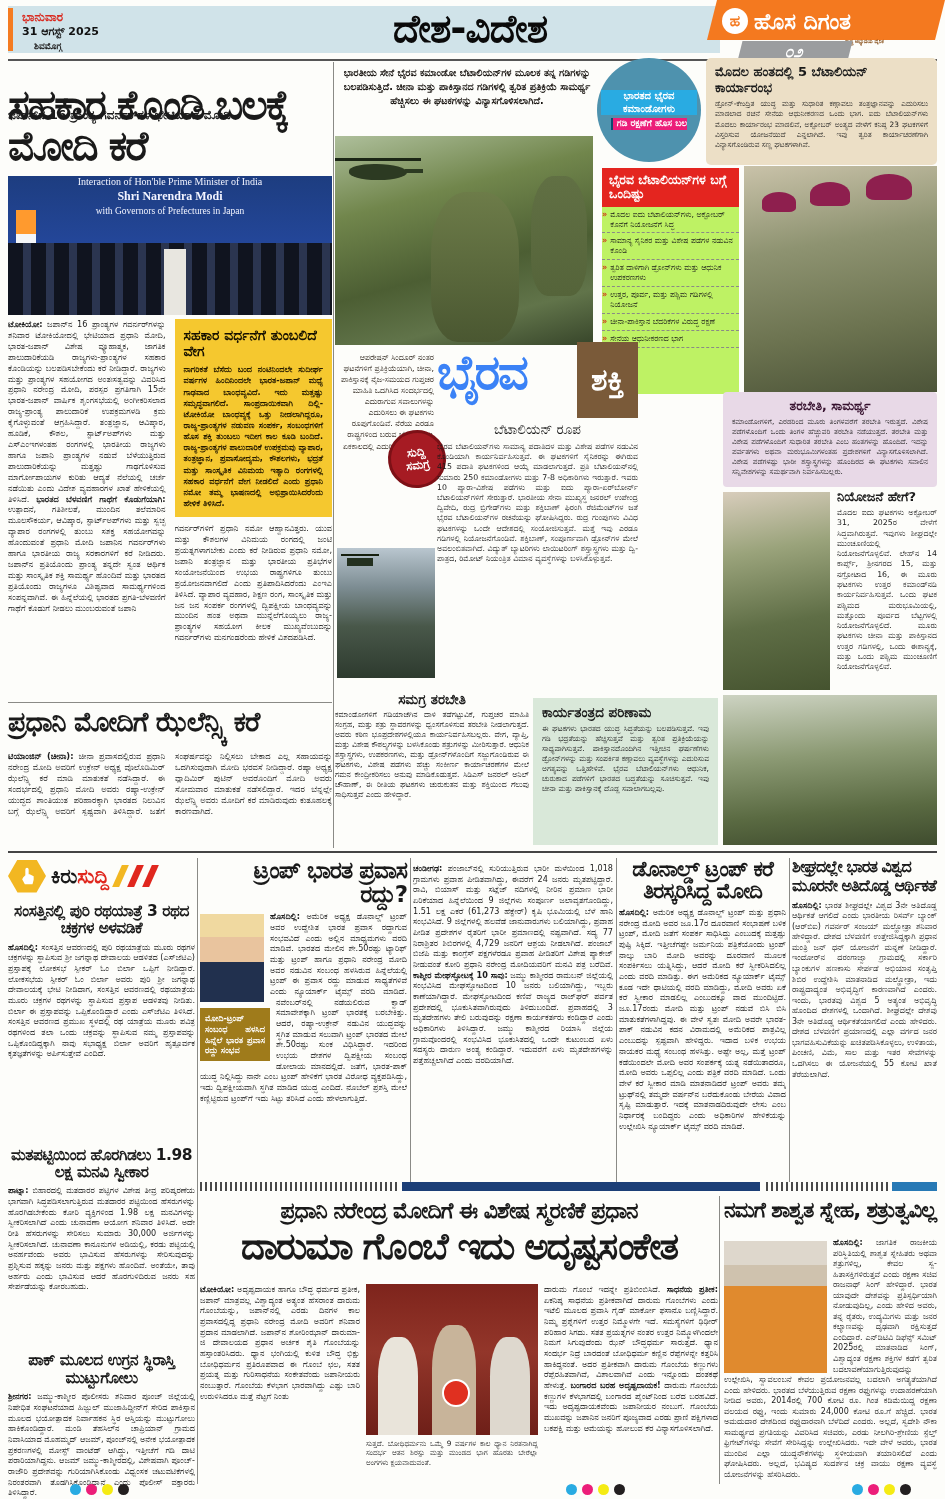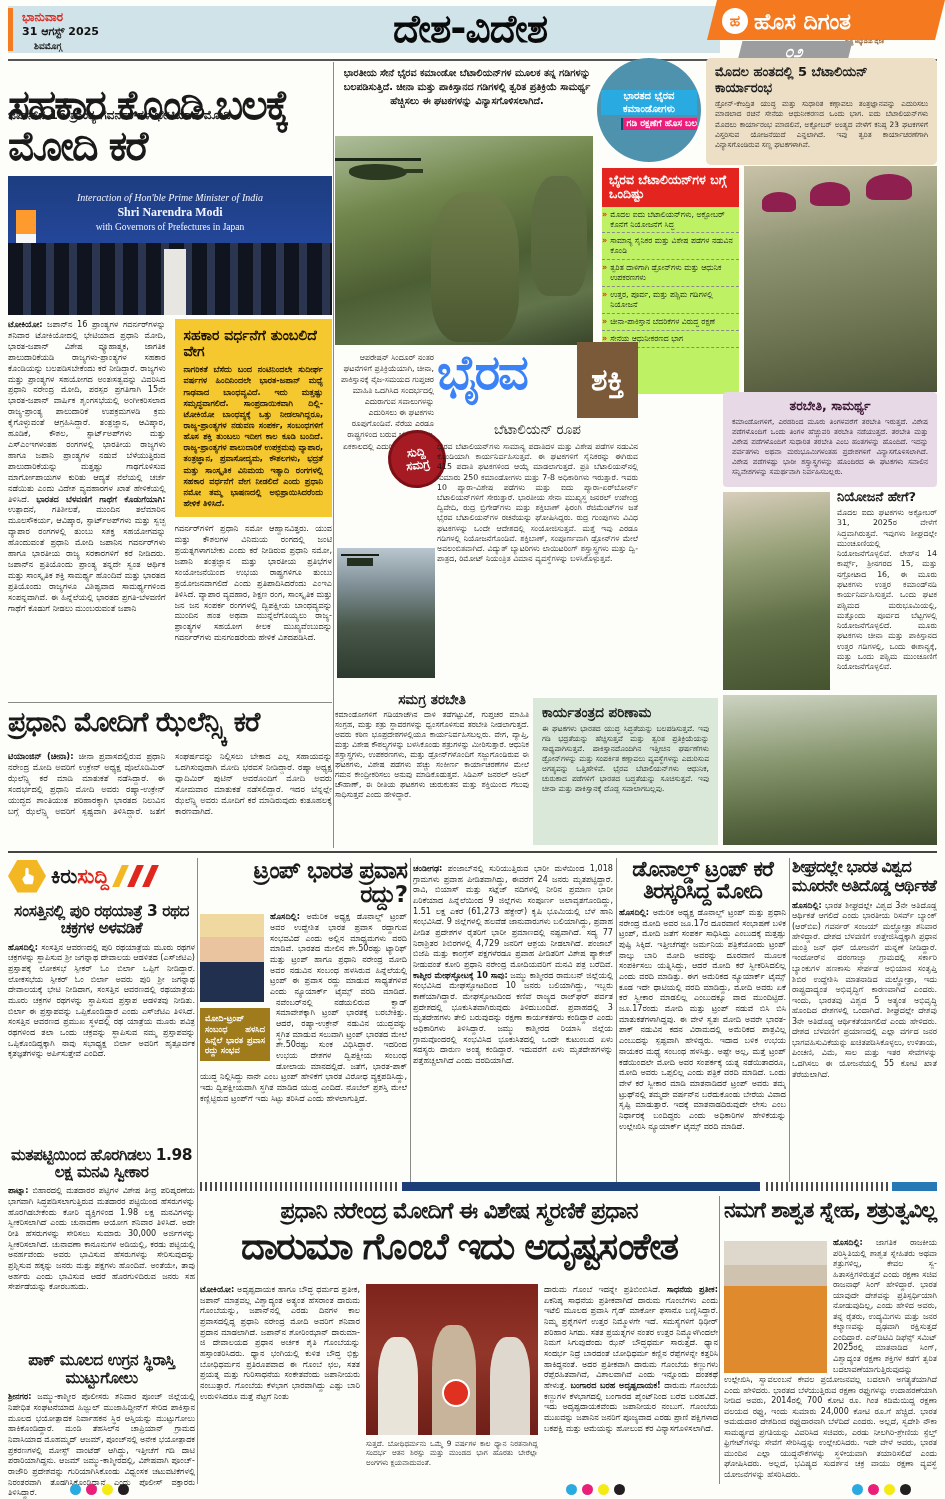--- a/index.html
+++ b/index.html
@@ -27,33 +27,33 @@
   
   #lead-kick{left:8px;top:63px;width:324px;font-size:12px;line-height:1.1;font-weight:bold;margin-top:46px;}
   #lead-head{left:8px;top:85px;width:324px;font-size:41px;line-height:.99;font-weight:bold;letter-spacing:-2px;}
   #lead-photo{left:8px;top:176px;width:324px;height:139px;background:linear-gradient(180deg,#1d3d80 0%,#24479b 52%,#20283a 100%);}
   .lp-flag{position:absolute;left:8px;top:34px;width:20px;height:72px;
            background:linear-gradient(180deg,#ff9a2e 0 33%,#f4f6f8 33% 66%,#1a8a3a 66% 100%);}
   .lp-row{position:absolute;left:0;bottom:0;width:100%;height:52%;
           background:repeating-linear-gradient(90deg,#10141f 0 15px,#2b3550 15px 23px);}
   .lp-modi{position:absolute;left:48%;bottom:0;width:22px;height:66px;background:#e8e6e0;}
   .lp-t{position:relative;text-align:center;color:#f2f4ff;font-family:"Liberation Serif","DejaVu Serif",serif;}
-  .lp-t1{font-size:10px;margin-top:16px;font-style:italic;}
+  .lp-t1{font-size:10px;margin-top:0;}
   .lp-t2{font-size:12px;font-weight:bold;margin-top:2px;}
   .lp-t3{font-size:9.5px;margin-top:2px;}
   #lead-body{left:8px;top:319px;width:324px;height:382px;display:flex;gap:9px;}
   .lcol{width:158px;font-size:8.2px;line-height:1.33;}
   #lead-box{background:#f5c82f;padding:8px 9px;margin-bottom:6px;}
   #lead-box .bt{font-size:14px;line-height:1.15;font-weight:bold;color:#161000;margin-bottom:5px;}
   #lead-box .bb{font-size:8.1px;line-height:1.38;font-weight:600;color:#241a00;text-align:justify;}
   
   
   #bh-intro{left:341px;top:66px;width:252px;font-size:9.6px;line-height:1.45;font-weight:bold;text-align:center;color:#181410;}
   #bh-circle{left:597px;top:58px;width:104px;height:104px;border-radius:50%;background:#4e92ae;display:flex;flex-direction:column;
-             align-items:flex-end;justify-content:center;color:#fff;font-weight:bold;text-align:center;padding:4px;box-sizing:border-box;}
+             align-items:center;justify-content:center;color:#fff;font-weight:bold;text-align:center;padding:4px;box-sizing:border-box;}
   #bh-circle .c1{font-size:10px;line-height:1.25;}
   #bh-circle .c2{font-size:9px;line-height:1.25;border-left:2px solid #0c4a6e;padding-left:4px;margin-top:3px;}
   #bh-phase{left:706px;top:58px;width:231px;height:107px;background:#ecdfc6;border-radius:5px;padding:6px 9px;box-sizing:border-box;}
   #bh-phase .pt{font-size:13px;font-weight:bold;margin-bottom:3px;}
   #bh-phase .pb{font-size:7.4px;line-height:1.4;text-align:justify;}
   #bh-photo{left:335px;top:136px;width:258px;height:209px;background:linear-gradient(165deg,#aebf9b 0%,#71864c 30%,#4c5e33 60%,#61744a 80%,#37452a 100%);}
   .heli{position:absolute;left:14px;top:28px;width:58px;height:16px;background:#2c3a22;border-radius:45% 55% 50% 50%;}
   .heli:before{content:"";position:absolute;left:-14px;top:-6px;width:86px;height:3px;background:#1c2616;}
   .heli:after{content:"";position:absolute;right:-16px;top:5px;width:18px;height:4px;background:#2c3a22;}
   .sold{position:absolute;background:#57663c;border-radius:40% 40% 30% 30%;}

